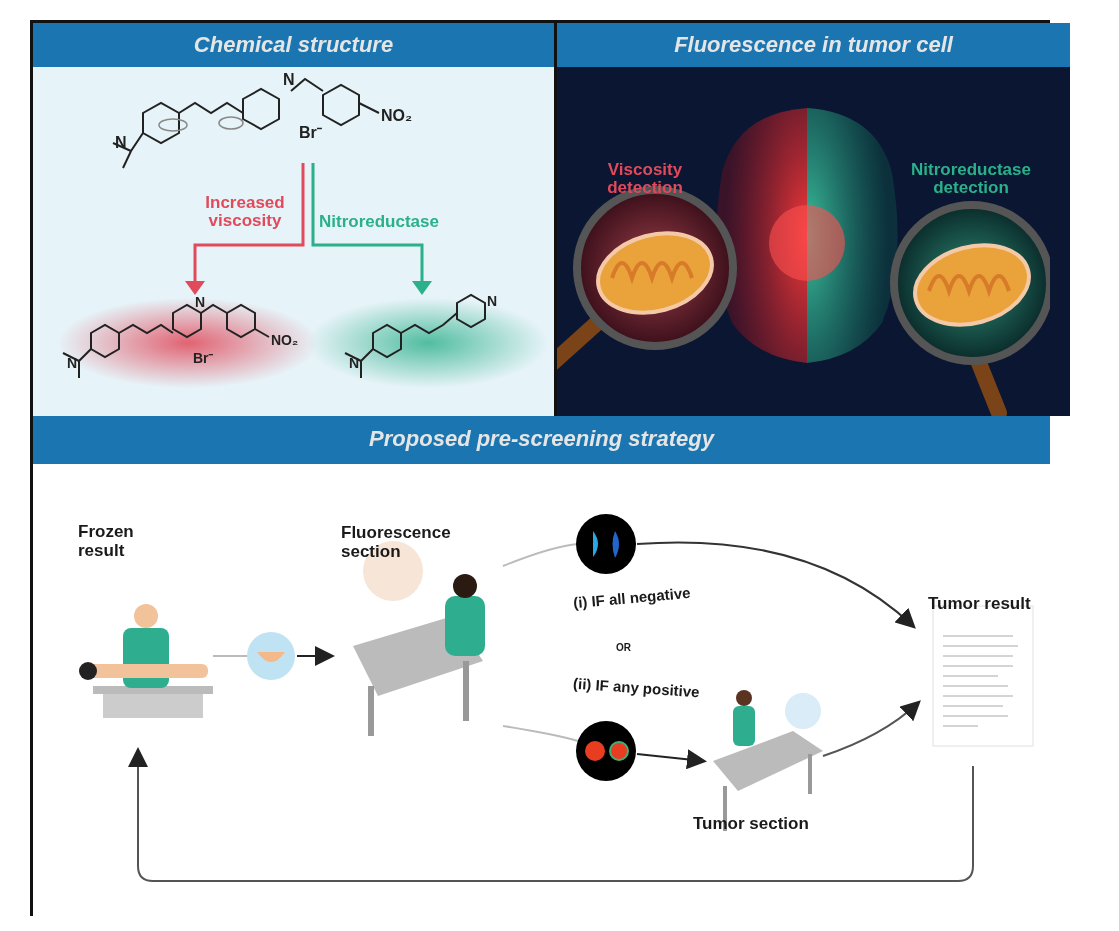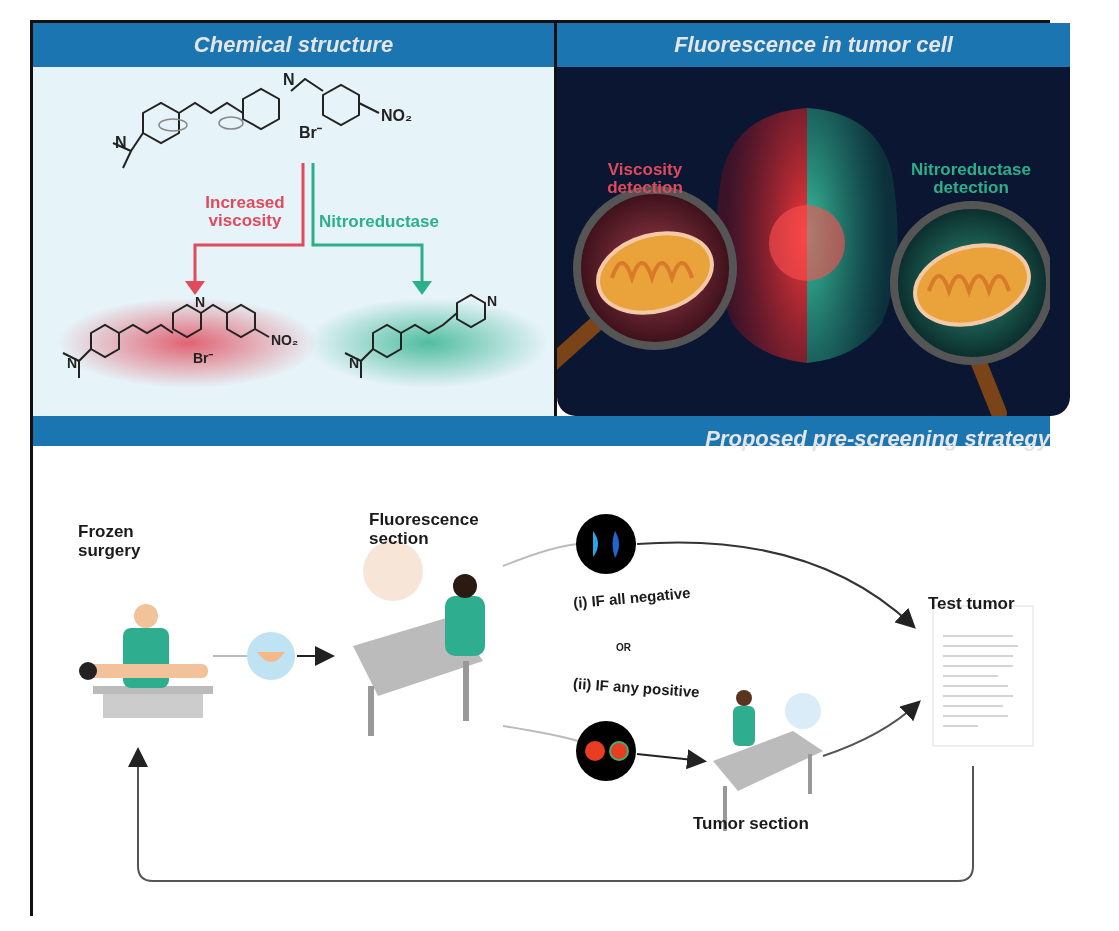--- a/index.html
+++ b/index.html
@@ -1,23 +1,23 @@
 <!DOCTYPE html>
 <html><head>
 <meta charset="utf-8">
 <style>
   html,body{margin:0;padding:0;background:#fff;}
   body{width:1119px;height:931px;position:relative;overflow:hidden;font-family:"Liberation Sans",sans-serif;}
   .frame{position:absolute;left:30px;top:20px;width:1020px;height:896px;border:3px solid #111;box-sizing:border-box;background:#fff;}
   .panel{position:absolute;box-sizing:border-box;}
   .hdr{position:absolute;left:0;top:0;right:0;height:44px;background:#1a75b0;color:#e5e5e5;font-weight:bold;font-style:italic;font-size:22px;text-align:center;line-height:44px;}
   #p1{left:0;top:0;width:524px;height:393px;background:#e6f3f8;border-right:3px solid #111;}
-  #p2{left:524px;top:0;width:513px;height:393px;background:#0a1632;border-radius:19px;}
+  #p2{left:524px;top:0;width:513px;height:393px;background:#0a1632;}
   #p3{left:0;top:393px;width:1017px;height:500px;background:#fff;}
-  #p3 .hdr{height:30px;line-height:46px;text-align:right;}
+  #p3 .hdr{height:48px;line-height:46px;}
   svg{position:absolute;left:0;top:0;}
   .lbl{position:absolute;font-weight:bold;font-size:17px;color:#1a1a1a;line-height:19px;}
 </style>
 </head>
 <body>
 
 <div class="frame">
 
   <div class="panel" id="p1">
     <div class="hdr">Chemical structure</div>
@@ -189,25 +189,25 @@
         <line x1="910" y1="280" x2="980" y2="280"></line>
           <line x1="910" y1="290" x2="970" y2="290"></line>
         <line x1="910" y1="300" x2="975" y2="300"></line>
           <line x1="910" y1="310" x2="945" y2="310"></line>
       </g>
 
       <path d="M 940 350 L 940 450 Q 940 465 925 465 L 120 465 Q 105 465 105 450 L 105 335" stroke="#555" stroke-width="2" fill="none" marker-end="url(#ah)"></path>
     </svg>
     <div class="lbl" style="left:45px;top:106px;">
       <div>Frozen</div>
-      <div>surgery</div>
+      <div>result</div>
     </div>
-    <div class="lbl" style="left:308px;top:94px;margin-left:28px;">
+    <div class="lbl" style="left:308px;top:107px;">
       <div>Fluorescence</div>
       <div>section</div>
     </div>
     <div class="lbl" style="left:540px;top:172px;font-size:15px;transform:rotate(-5deg);">(i) IF all negative</div>
     <div class="lbl" style="left:583px;top:222px;font-size:10px;">OR</div>
     <div class="lbl" style="left:540px;top:262px;font-size:15px;transform:rotate(4deg);">(ii) IF any positive</div>
     <div class="lbl" style="left:660px;top:398px;">Tumor section</div>
-    <div class="lbl" style="left:895px;top:178px;">Test tumor</div>
+    <div class="lbl" style="left:895px;top:178px;">Tumor result</div>
   </div>
 </div>
 
 </body></html>

